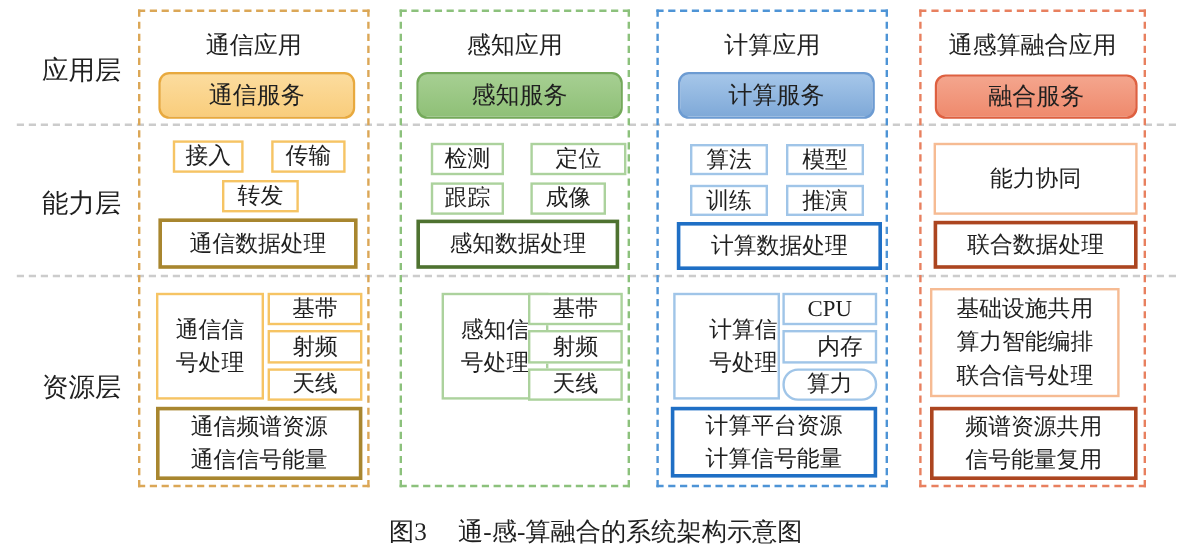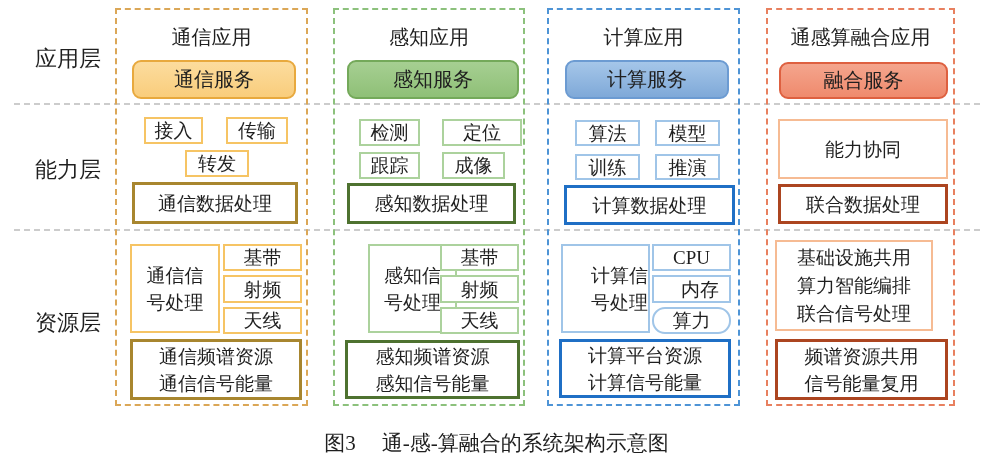--- a/index.html
+++ b/index.html
@@ -75,24 +75,20 @@
     <div class="box chip" style="left:24px;top:142px;width:61px;height:27px;">跟踪</div>
     <div class="box chip" style="left:107px;top:142px;width:63px;height:27px;">成像</div>
     <div class="box darkbox" style="left:12px;top:173px;width:169px;height:41px;">感知数据处理</div>
     <div class="box lightbox" style="left:12px;top:234px;width:89px;height:89px;margin-left:21px;">
       <div>感知信</div>
       <div>号处理</div>
     </div>
     <div class="box chip" style="left:105px;top:234px;width:79px;height:27px;">基带</div>
     <div class="box chip" style="left:105px;top:265px;width:79px;height:28px;">射频</div>
     <div class="box chip" style="left:105px;top:297px;width:79px;height:27px;">天线</div>
-    <div class="box darkbox" style="left:10px;top:330px;width:175px;height:59px;">
-      <div>感知频谱资源</div>
-      <div>感知信号能量</div>
-    </div>
   </div>
 
   <div class="column c3">
     <div class="col-title">计算应用</div>
     <div class="service" style="left:16px;top:50px;width:164px;height:39px;">计算服务</div>
     <div class="box chip" style="left:26px;top:110px;width:65px;height:26px;">算法</div>
     <div class="box chip" style="left:106px;top:110px;width:65px;height:26px;">模型</div>
     <div class="box chip" style="left:26px;top:144px;width:65px;height:26px;">训练</div>
     <div class="box chip" style="left:106px;top:144px;width:65px;height:26px;">推演</div>
     <div class="box darkbox" style="left:15px;top:175px;width:171px;height:40px;">计算数据处理</div>

